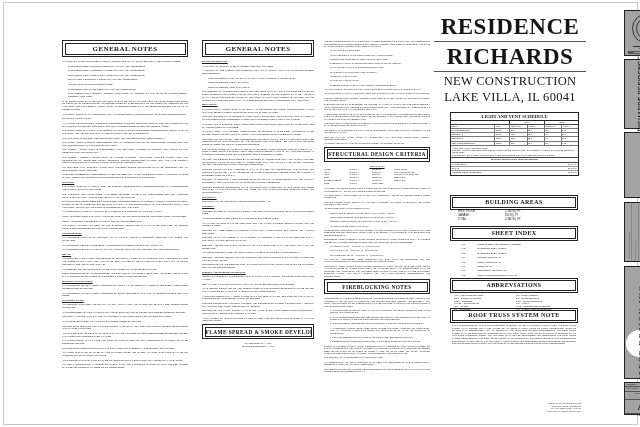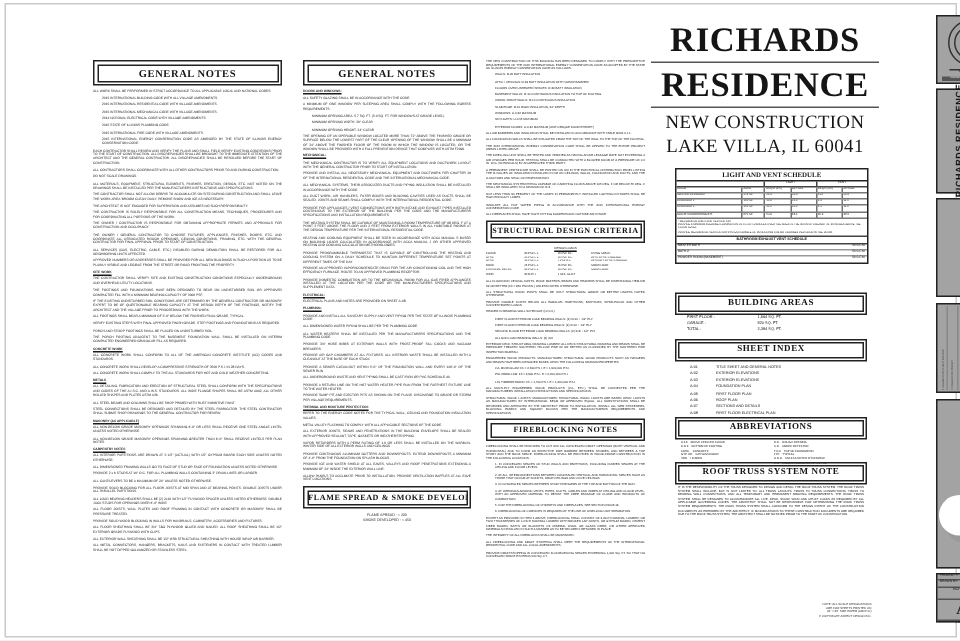--- a/index.html
+++ b/index.html
@@ -573,22 +573,22 @@
         <p class="blk">
           <span class="bt">ALL FIREBLOCKING AND DRAFT STOPPING SHALL MEET THE REQUIREMENTS OF THE INTERNATIONAL RESIDENTIAL CODE AND ALL LOCAL AMENDMENTS.</span>
         </p>
         <p class="blk">
           <span class="bt">PROVIDE DRAFTSTOPPING IN CONCEALED FLOOR/CEILING SPACES EXCEEDING 1,000 SQ. FT. SO THAT NO CONCEALED SPACE EXCEEDS 500 SQ. FT.</span>
         </p>
       </div>
   </section>
 
   <div id="titlearea">
+    <div class="t-big">RESIDENCE</div>
     <div class="t-big">RICHARDS</div>
-    <div class="t-big">RESIDENCE</div>
     <div class="t-sub">NEW CONSTRUCTION</div>
     <div class="t-sub">LAKE VILLA, IL 60041</div>
   </div>
 
   <div id="lv">
     <div class="title">LIGHT AND VENT SCHEDULE</div>
     <div class="lvg">
       <span></span>
       <span>LIGHT</span>
       <span>VENT</span>

